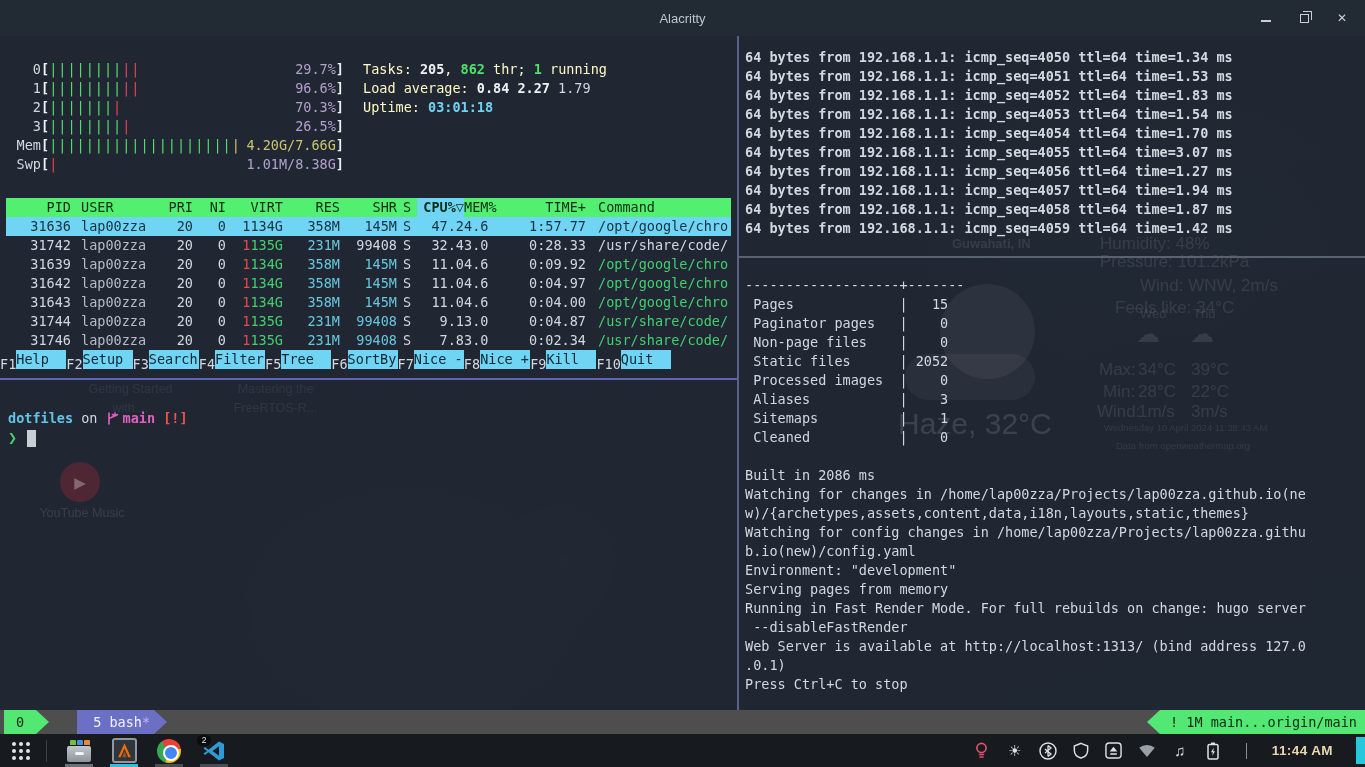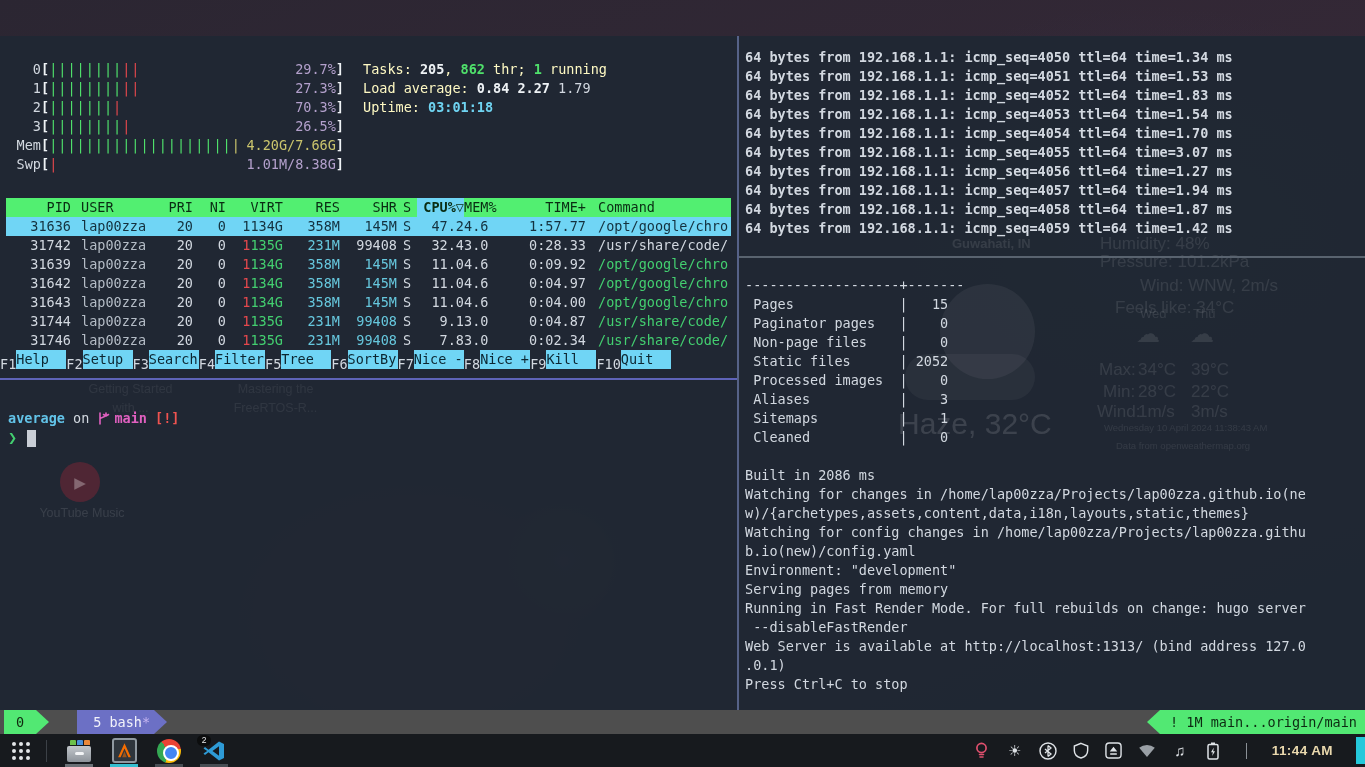--- a/index.html
+++ b/index.html
@@ -132,20 +132,30 @@
   .tray-ic { width:20px; height:20px; display:flex; align-items:center; justify-content:center; color:#dfe3e7; font-size:15px; }
   .clock-sep { width:1px; height:16px; background:#8a9096; margin:0 6px 0 10px; }
   .clock { font-size:13.5px; font-weight:bold; color:#e9d8ad; letter-spacing:.4px; margin:0 10px 0 6px; }
   .show-desktop { width:9px; height:27px; background:#25c9db; margin-right:0; }
 </style>
 </head>
 <body>
 
 <div class="screen">
 
+  <div class="titlebar">
+    <span>Alacritty</span>
+    <div class="winbtns">
+      <div class="wbtn min"></div>
+      <div class="wbtn max">
+          <span></span>
+        </div>
+      <div class="wbtn">✕</div>
+    </div>
+  </div>
 
   <div class="terminal">
 
     <div class="layer ghosts">
       <div class="g-sun" style="left:940px; top:248px;"></div>
       <div class="g-sun2" style="left:905px; top:318px;"></div>
       <div class="ghost g-city" style="left:952px; top:198px;">Guwahati, IN</div>
       <div class="ghost g-det" style="left:1100px; top:198px;">Humidity: 48%</div>
       <div class="ghost g-det" style="left:1100px; top:216px;">Pressure: 101.2kPa</div>
       <div class="ghost g-det" style="left:1140px; top:240px;">Wind: WNW, 2m/s</div>
@@ -170,21 +180,21 @@
       <div class="ghost g-label" style="left:22px; top:468px; width:120px;">YouTube Music</div>
       <div class="ghost g-label" style="left:78px; top:344px; width:105px; color:rgba(255,255,255,0.07);">Getting Started with ...</div>
       <div class="ghost g-label" style="left:218px; top:344px; width:115px; color:rgba(255,255,255,0.07);">Mastering the FreeRTOS-R...</div>
     </div>
 
     <div class="layer content">
 
       <div>
         <div class="htop-meters">
             <div class="meter"><span class="mlabel">0</span><span class="mbrk">[</span><span class="mbars"><span class="c-green">||||||||</span><span class="c-red">||</span></span><span class="mval c-lav">29.7%</span><span class="mbrk">]</span></div>
-            <div class="meter"><span class="mlabel">1</span><span class="mbrk">[</span><span class="mbars"><span class="c-green">||||||||</span><span class="c-red">||</span></span><span class="mval c-lav">27.3%</span><span class="mbrk">]</span></div>
+            <div class="meter"><span class="mlabel">1</span><span class="mbrk">[</span><span class="mbars"><span class="c-green">||||||||</span><span class="c-red">||</span></span><span class="mval c-lav">96.6%</span><span class="mbrk">]</span></div>
             <div class="meter"><span class="mlabel">2</span><span class="mbrk">[</span><span class="mbars"><span class="c-green">|||||||</span><span class="c-red">|</span></span><span class="mval c-lav">70.3%</span><span class="mbrk">]</span></div>
             <div class="meter"><span class="mlabel">3</span><span class="mbrk">[</span><span class="mbars"><span class="c-green">||||||||</span><span class="c-red">|</span></span><span class="mval c-lav">26.5%</span><span class="mbrk">]</span></div>
             <div class="meter"><span class="mlabel">Mem</span><span class="mbrk">[</span><span class="mbars"><span class="c-green">||||||||||||||||||||</span><span class="c-yellow">|</span></span><span class="mval c-yellow">4.20G/7.66G</span><span class="mbrk">]</span></div>
             <div class="meter"><span class="mlabel">Swp</span><span class="mbrk">[</span><span class="mbars"><span class="c-red">|</span></span><span class="mval c-lav">1.01M/8.38G</span><span class="mbrk">]</span></div>
           </div>
         <div class="htop-info"><div class="infoline"><span class="c-cyan">Tasks: </span><span class="c-bwhite">205</span><span class="c-cyan">, </span><span class="c-bgreen">862</span><span class="c-cyan"> thr; </span><span class="c-bgreen">1</span><span class="c-cyan"> running</span></div><div class="infoline"><span class="c-cyan">Load average: </span><span class="c-bwhite">0.84 </span><span class="c-bwhite">2.27 </span><span class="c-fg">1.79</span></div><div class="infoline"><span class="c-cyan">Uptime: </span><span class="c-bcyan">03:01:18</span></div></div>
         <div class="htop-table">
           <div class="phead"><span class="cell w-pid">PID</span><span class="cell w-user">USER</span><span class="cell w-pri">PRI</span><span class="cell w-ni">NI</span><span class="cell w-virt">VIRT</span><span class="cell w-res">RES</span><span class="cell w-shr">SHR</span><span class="cell w-s">S</span><span class="cell w-cpu sorted">CPU%▽</span><span class="cell w-mem">MEM%</span><span class="cell w-time">TIME+</span><span class="cell w-cmd">Command</span></div>
           <div>
               <div class="prow sel"><span class="cell w-pid c-fg">31636</span><span class="cell w-user c-user">lap00zza</span><span class="cell w-pri c-fg">20</span><span class="cell w-ni c-fg">0</span><span class="cell w-virt">1134G</span><span class="cell w-res c-fg">358M</span><span class="cell w-shr c-fg">145M</span><span class="cell w-s c-fg">S</span><span class="cell w-cpu c-fg">47.2</span><span class="cell w-mem c-fg">4.6</span><span class="cell w-time c-fg">1:57.77</span><span class="cell w-cmd c-fg">/opt/google/chro</span></div>
@@ -194,21 +204,21 @@
               <div class="prow"><span class="cell w-pid c-fg">31643</span><span class="cell w-user c-user">lap00zza</span><span class="cell w-pri c-fg">20</span><span class="cell w-ni c-fg">0</span><span class="cell w-virt"><span class="c-red">1</span><span class="c-green2">134G</span></span><span class="cell w-res c-cyn">358M</span><span class="cell w-shr c-cyn">145M</span><span class="cell w-s c-fg">S</span><span class="cell w-cpu c-fg">11.0</span><span class="cell w-mem c-fg">4.6</span><span class="cell w-time c-fg">0:04.00</span><span class="cell w-cmd c-green2">/opt/google/chro</span></div>
               <div class="prow"><span class="cell w-pid c-fg">31744</span><span class="cell w-user c-user">lap00zza</span><span class="cell w-pri c-fg">20</span><span class="cell w-ni c-fg">0</span><span class="cell w-virt"><span class="c-red">1</span><span class="c-green2">135G</span></span><span class="cell w-res c-cyn">231M</span><span class="cell w-shr c-cyn">99408</span><span class="cell w-s c-fg">S</span><span class="cell w-cpu c-fg">9.1</span><span class="cell w-mem c-fg">3.0</span><span class="cell w-time c-fg">0:04.87</span><span class="cell w-cmd c-green2">/usr/share/code/</span></div>
               <div class="prow"><span class="cell w-pid c-fg">31746</span><span class="cell w-user c-user">lap00zza</span><span class="cell w-pri c-fg">20</span><span class="cell w-ni c-fg">0</span><span class="cell w-virt"><span class="c-red">1</span><span class="c-green2">135G</span></span><span class="cell w-res c-cyn">231M</span><span class="cell w-shr c-cyn">99408</span><span class="cell w-s c-fg">S</span><span class="cell w-cpu c-fg">7.8</span><span class="cell w-mem c-fg">3.0</span><span class="cell w-time c-fg">0:02.34</span><span class="cell w-cmd c-green2">/usr/share/code/</span></div>
             </div>
         </div>
         <div class="fnbar"><span><span class="fk">F1</span><span class="fl">Help</span></span><span><span class="fk">F2</span><span class="fl">Setup</span></span><span><span class="fk">F3</span><span class="fl">Search</span></span><span><span class="fk">F4</span><span class="fl">Filter</span></span><span><span class="fk">F5</span><span class="fl">Tree</span></span><span><span class="fk">F6</span><span class="fl">SortBy</span></span><span><span class="fk">F7</span><span class="fl">Nice -</span></span><span><span class="fk">F8</span><span class="fl">Nice +</span></span><span><span class="fk">F9</span><span class="fl">Kill</span></span><span><span class="fk">F10</span><span class="fl">Quit</span></span></div>
       </div>
 
       <div class="promptblock">
         <div class="pline">
-          <span class="p-dir">average</span><span> </span>
+          <span class="p-dir">dotfiles</span><span> </span>
           <span>on</span><span> </span>
           <svg width="13" height="15" viewBox="0 0 13 15" style="margin-right:4px;">
             <path d="M3 2 V13 M3 8 C3 6 8 7 9 4 M9 2 l0 3 M9 5 l-2.5 -1.5 M9 5 l2.5 -1.5" stroke="#e060c0" stroke-width="1.6" fill="none" stroke-linecap="round"></path>
           </svg>
           <span class="p-branch">main</span><span> </span>
           <span class="p-status">[!]</span>
         </div>
         <div class="pline">
           <span class="p-chevron">❯</span>
           <span class="cursor"></span>

